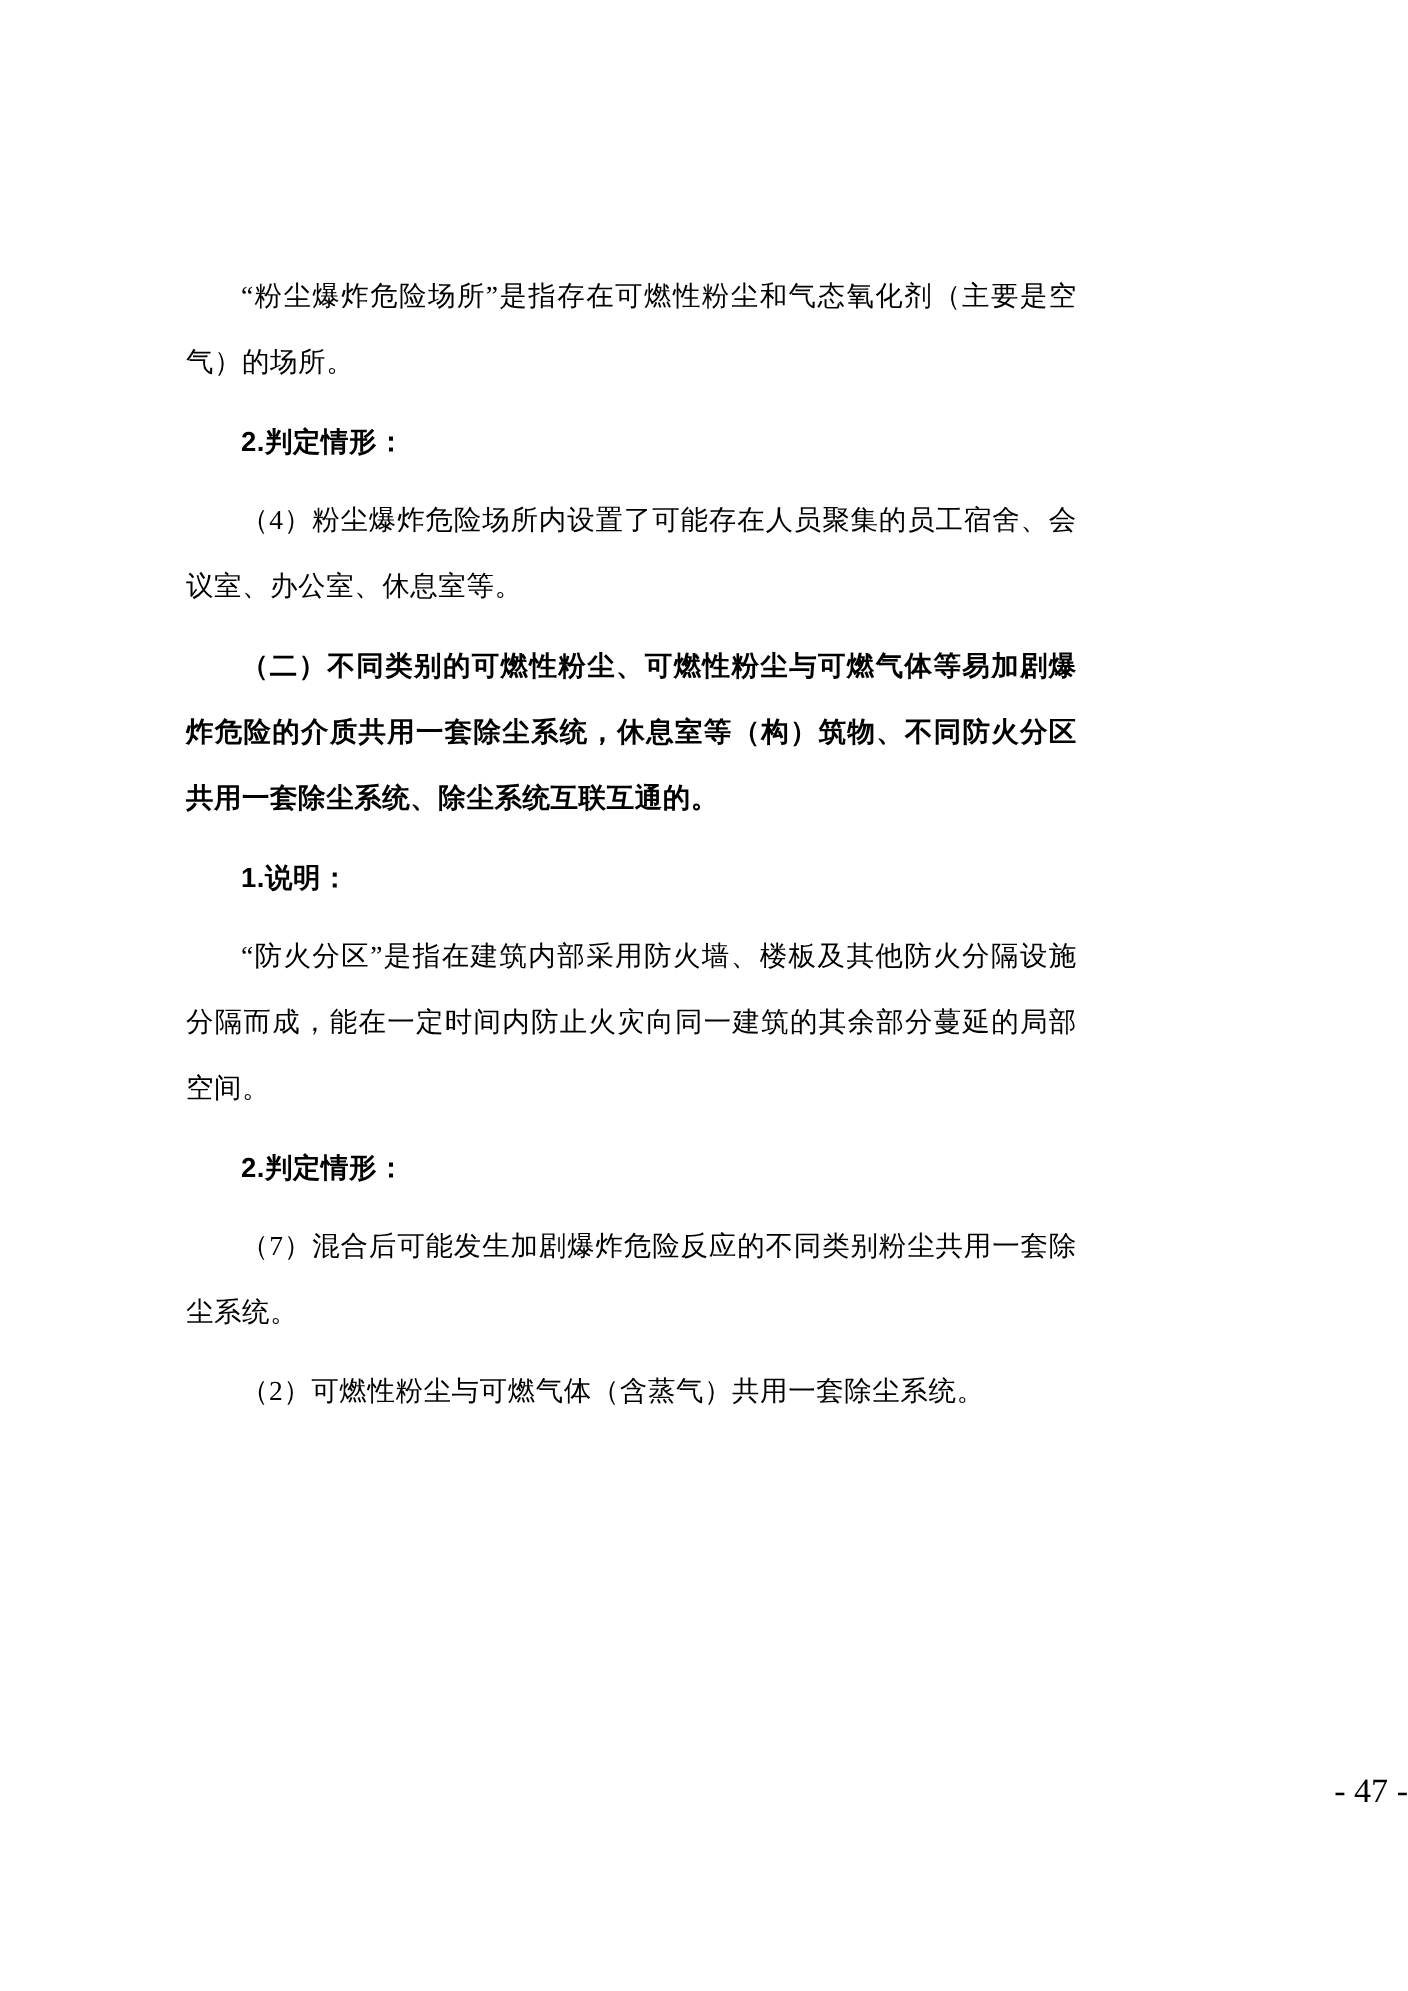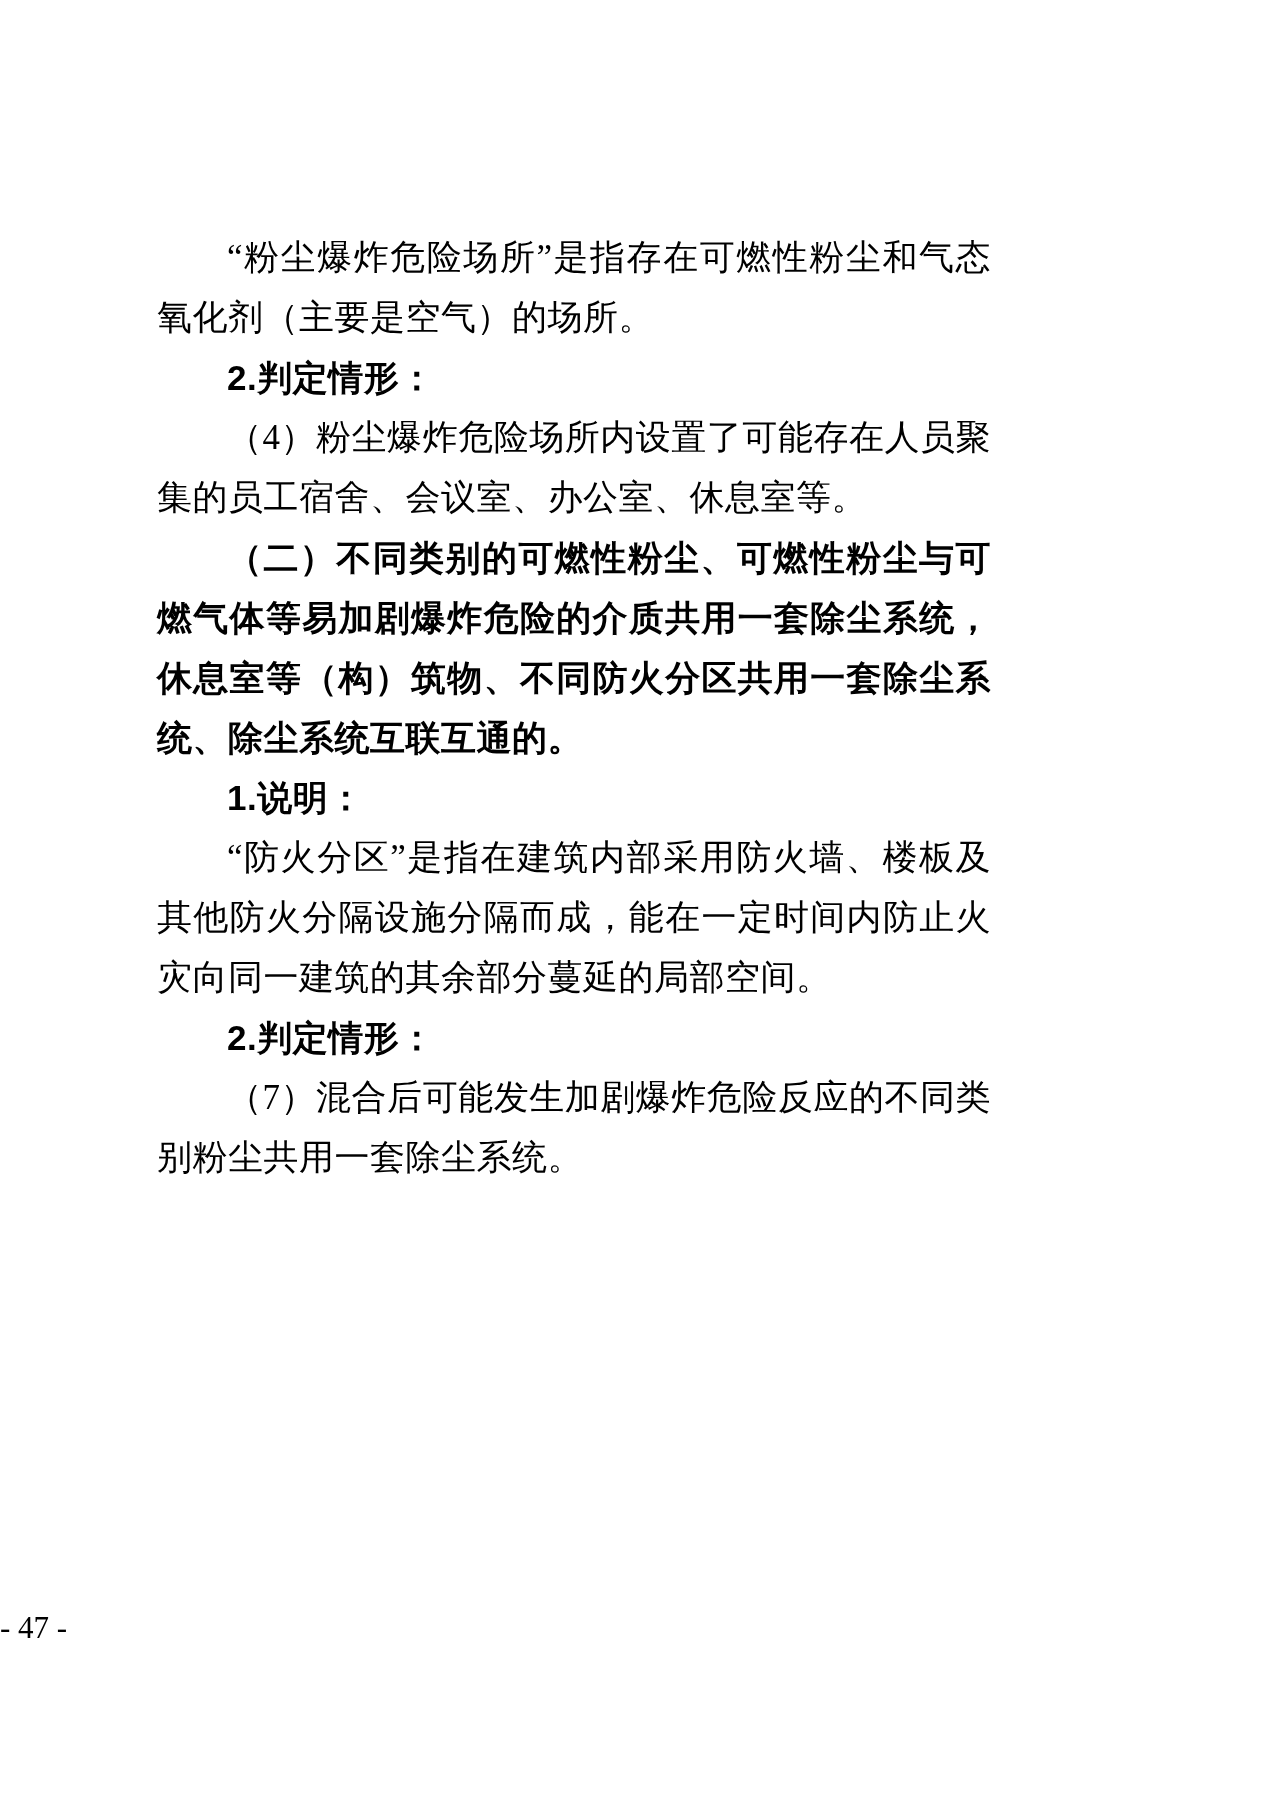--- a/index.html
+++ b/index.html
@@ -12,52 +12,53 @@
     font-family: "Liberation Serif", "DejaVu Serif", serif;
     overflow: hidden;
   }
   .content {
     position: absolute;
     left: 157px;
     top: 228px;
     width: 834px;
   }
   .para {
-    margin: 0;
-    font-size: 35px;
+    margin: 12px;
+    font-size: 25px;
     line-height: 60px;
     text-align: justify;
     text-indent: 2em;
     letter-spacing: 0.5px;
   }
   .bold-head {
     font-weight: 700;
     font-family: "Liberation Sans", "DejaVu Sans", sans-serif;
   }
   .footer {
     position: absolute;
     top: 1608px;
     left: 0;
     width: 100%;
     margin: 0;
-    text-align: left;
+    text-align: right;
     font-size: 31px;
     line-height: 40px;
     font-family: "Liberation Serif", "DejaVu Serif", serif;
     color: #000000;
   }
 </style>
 </head>
 <body>
 
 <div class="page">
   <div class="content">
     <p class="para">“粉尘爆炸危险场所”是指存在可燃性粉尘和气态氧化剂（主要是空气）的场所。</p>
     <p class="para bold-head">2.判定情形：</p>
     <p class="para">（4）粉尘爆炸危险场所内设置了可能存在人员聚集的员工宿舍、会议室、办公室、休息室等。</p>
     <p class="para bold-head">（二）不同类别的可燃性粉尘、可燃性粉尘与可燃气体等易加剧爆炸危险的介质共用一套除尘系统，休息室等（构）筑物、不同防火分区共用一套除尘系统、除尘系统互联互通的。</p>
     <p class="para bold-head">1.说明：</p>
     <p class="para">“防火分区”是指在建筑内部采用防火墙、楼板及其他防火分隔设施分隔而成，能在一定时间内防止火灾向同一建筑的其余部分蔓延的局部空间。</p>
     <p class="para bold-head">2.判定情形：</p>
     <p class="para">（7）混合后可能发生加剧爆炸危险反应的不同类别粉尘共用一套除尘系统。</p>
+    <p class="para">（2）可燃性粉尘与可燃气体（含蒸气）共用一套除尘系统。</p>
   </div>
   <p class="footer">- 47 -</p>
 </div>
 
 </body></html>

